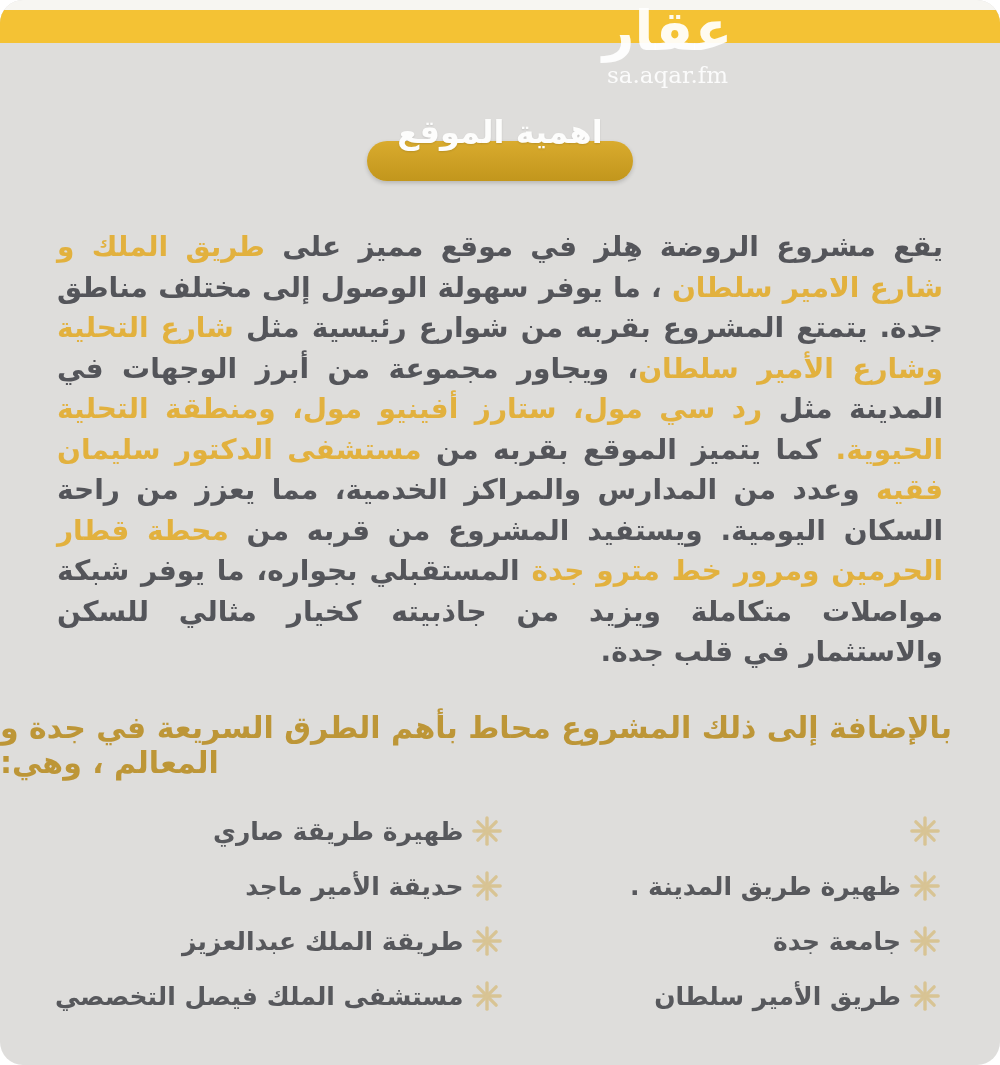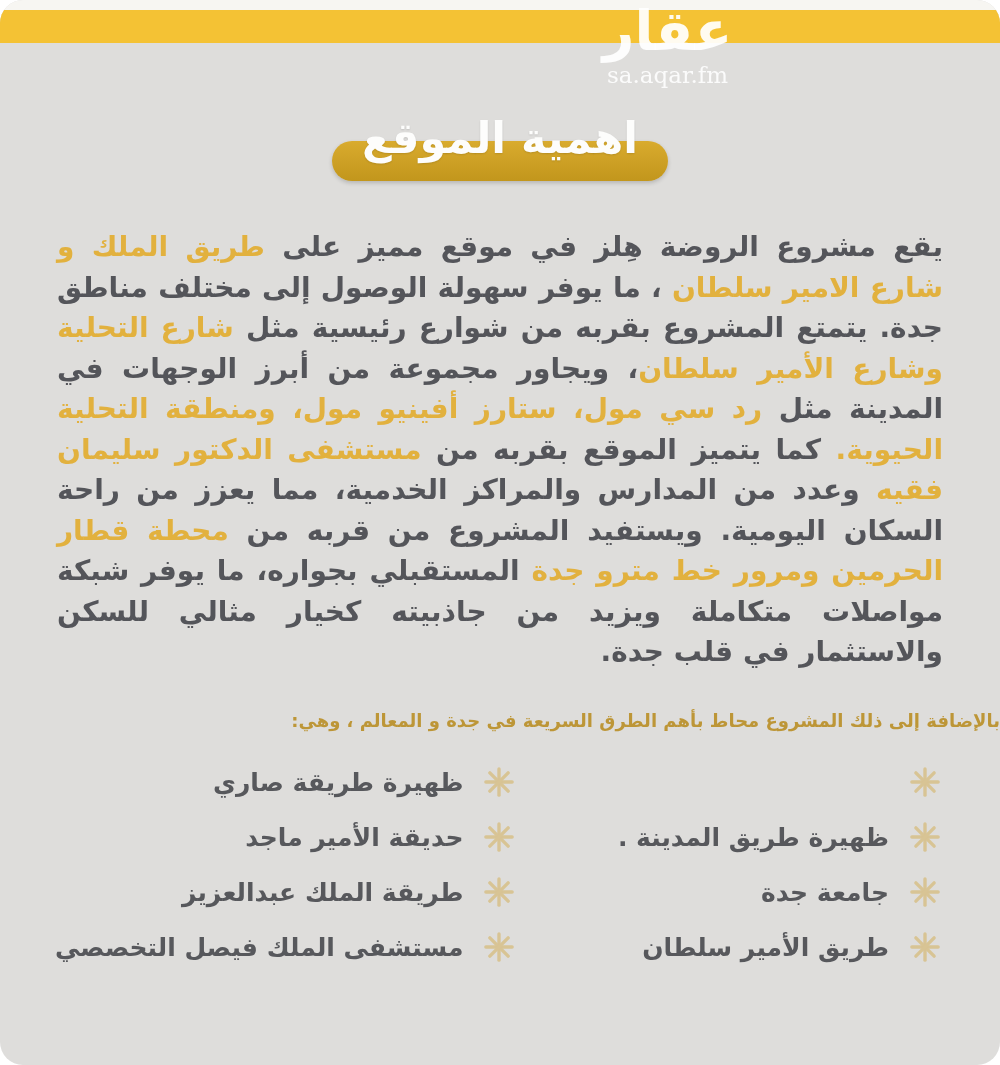--- a/index.html
+++ b/index.html
@@ -49,47 +49,47 @@
   .title-inner{position:relative;display:inline-block;}
   .title-inner::before{
     content:'';position:absolute;
     left:-30px;right:-30px;top:28px;height:40px;
     border-radius:22px;
     background:linear-gradient(var(--pill-top),var(--pill-bottom));
     box-shadow:0 2px 4px rgba(0,0,0,0.18);
   }
   .title-text{
     position:relative;
-    font-size:43px;font-weight:bold;color:var(--title-text);
+    font-size:32px;font-weight:bold;color:var(--title-text);
     text-shadow:0 1px 2px rgba(0,0,0,0.12);
   }
   .paragraph{
     margin:38px 57px 4px;
     font-size:28px;line-height:40.5px;
     font-weight:bold;
     color:var(--body-text);
     text-align:justify;
     direction:rtl;
   }
   .paragraph .hl{color:var(--highlight-text);}
   .subheading{
     margin-top:37px;
-    text-align:right;
-    font-size:18px;font-weight:bold;
+    text-align:left;
+    font-size:30px;font-weight:bold;
     color:var(--subheading-text);
   }
   .lists{
     display:flex;
     margin-top:24px;
     padding:0 60px 0 55px;
   }
   .list-col{flex:1;}
   .list-col.left{padding-right:22px;}
   .list-item{
-    display:flex;align-items:center;gap:20px;
+    display:flex;align-items:center;gap:8px;
     height:55px;
     font-size:25px;font-weight:bold;
     color:var(--list-text);
     white-space:nowrap;
   }
   .star{
     display:inline-flex;align-items:center;justify-content:center;
     width:31px;height:31px;flex:0 0 31px;
   }
   .star svg{display:block;}

